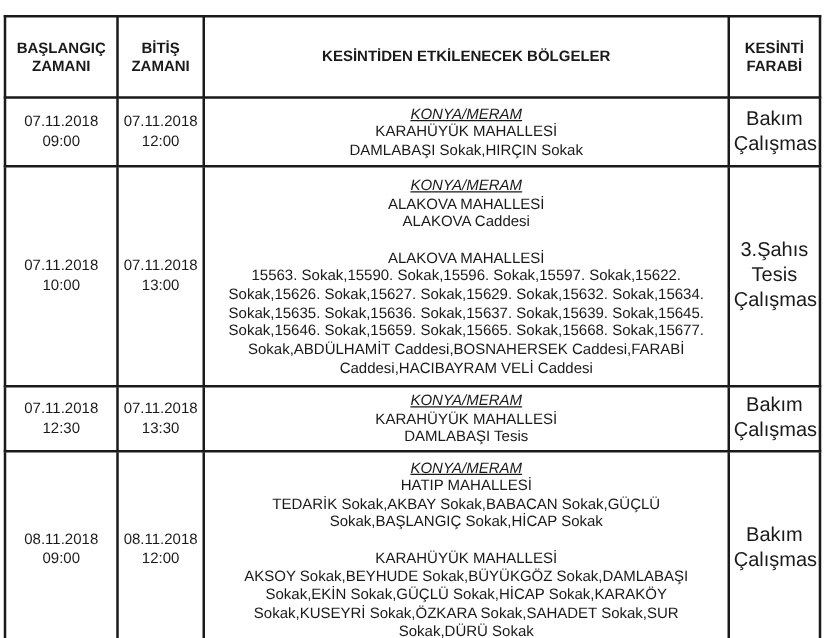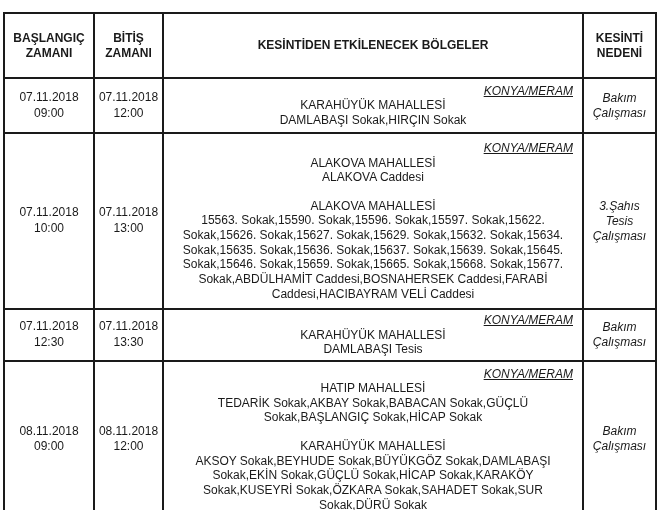--- a/index.html
+++ b/index.html
@@ -35,29 +35,27 @@
     white-space: pre-line;
     padding: 2px;
     border-radius: 15px;
   }
   td.regions-cell {
     font-size: 12px;
     line-height: 1.22;
     padding: 3px 9px;
   }
   td.reason-cell {
-    font-size: 12px;
+    font-size: 16px;
     line-height: 1.25;
     padding: 2px 3px;
-    font-style: italic;
   }
   .city {
     font-style: italic;
     text-decoration: underline;
-    text-align: right;
   }
   .group + .group { margin-top: 14px; }
   tr.row-header  { height: 65px; }
   tr.row-0 { height: 55px; }
   tr.row-1 { height: 176px; }
   tr.row-2 { height: 50px; }
   tr.row-3 { height: 157px; }
 </style>
 </head>
 <body>
@@ -67,21 +65,21 @@
     <col style="width:90px">
     <col style="width:69px">
     <col style="width:420px">
     <col style="width:73px">
   </colgroup>
   <thead>
     <tr class="row-header">
       <th class="hdr">BAŞLANGIÇ ZAMANI</th>
       <th class="hdr">BİTİŞ ZAMANI</th>
       <th class="hdr">KESİNTİDEN ETKİLENECEK BÖLGELER</th>
-      <th class="hdr">KESİNTİ NEDENİ</th>
+      <th class="hdr">KESİNTİ FARABİ</th>
     </tr>
   </thead>
   <tbody>
 
     <tr class="row-0">
       <td class="time-cell">07.11.2018
 09:00</td>
       <td class="time-cell">07.11.2018
 12:00</td>
       <td class="regions-cell">

